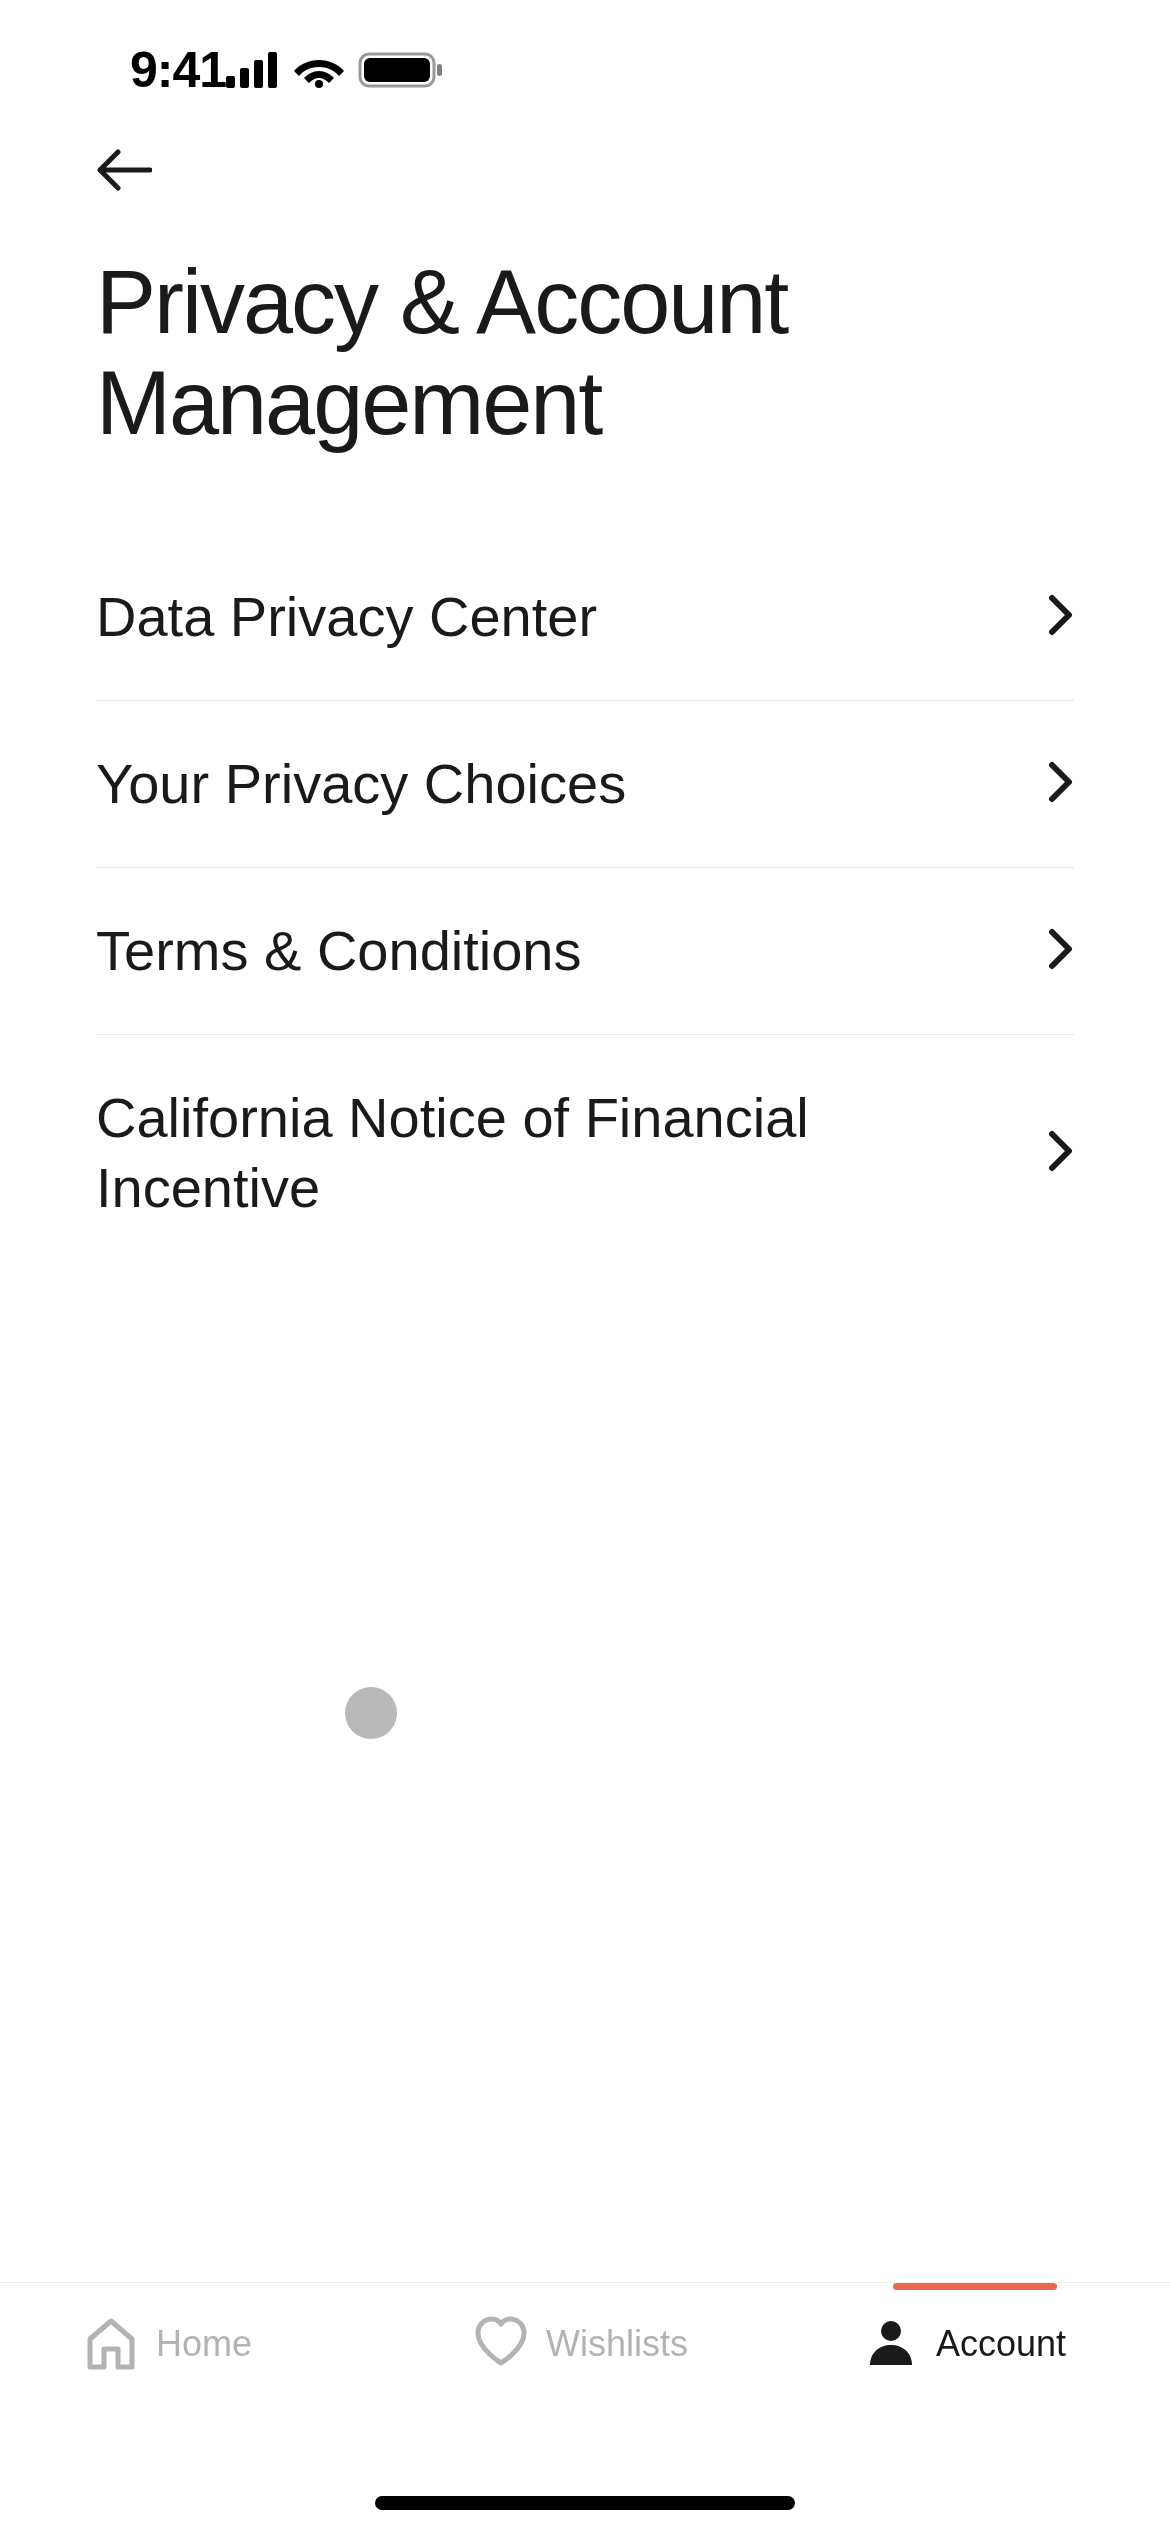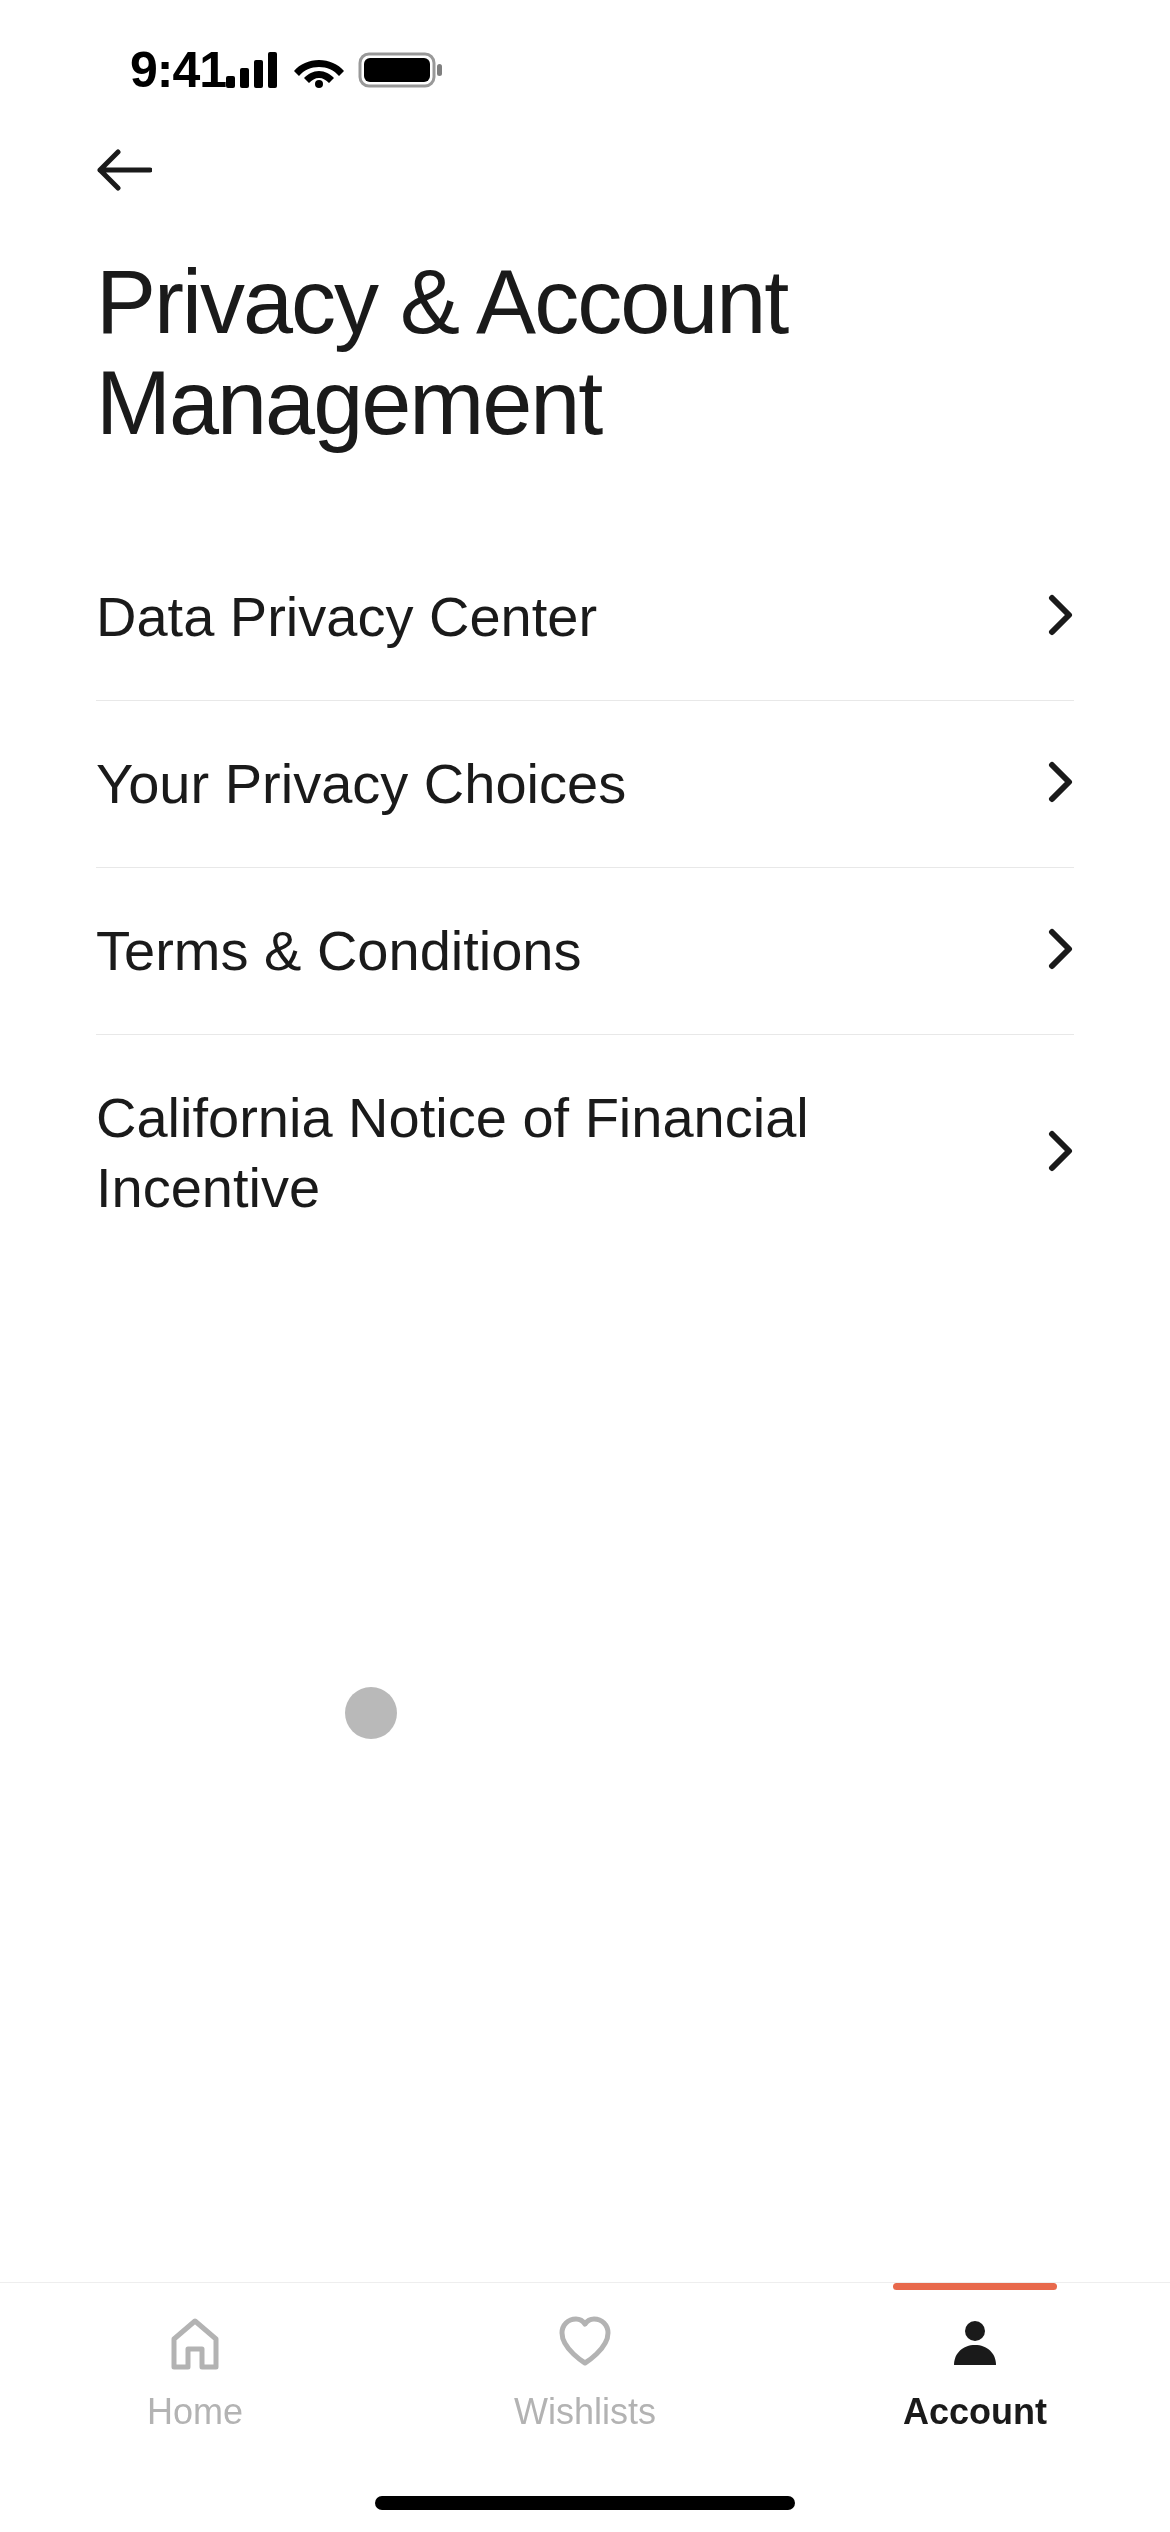--- a/index.html
+++ b/index.html
@@ -93,35 +93,35 @@
       height: 250px;
       border-top: 1px solid #eeeeee;
       background: #fff;
       display: flex;
       justify-content: space-around;
       align-items: flex-start;
       padding-top: 26px;
     }
     .tab-item {
       display: flex;
-      flex-direction: column;
+      flex-direction: row;
       align-items: center;
       gap: 12px;
       width: 234px;
       cursor: pointer;
       position: relative;
     }
     .tab-label {
       font-size: 36px;
       color: #b3b3b3;
       font-weight: 400;
     }
     .tab-item.active .tab-label {
       color: #1a1a1a;
-      font-weight: 700;
+      font-weight: 400;
     }
     .tab-indicator {
       position: absolute;
       top: -26px;
       left: 50%;
       transform: translateX(-50%);
       width: 164px;
       height: 7px;
       background: #e8694c;
       border-radius: 4px;

